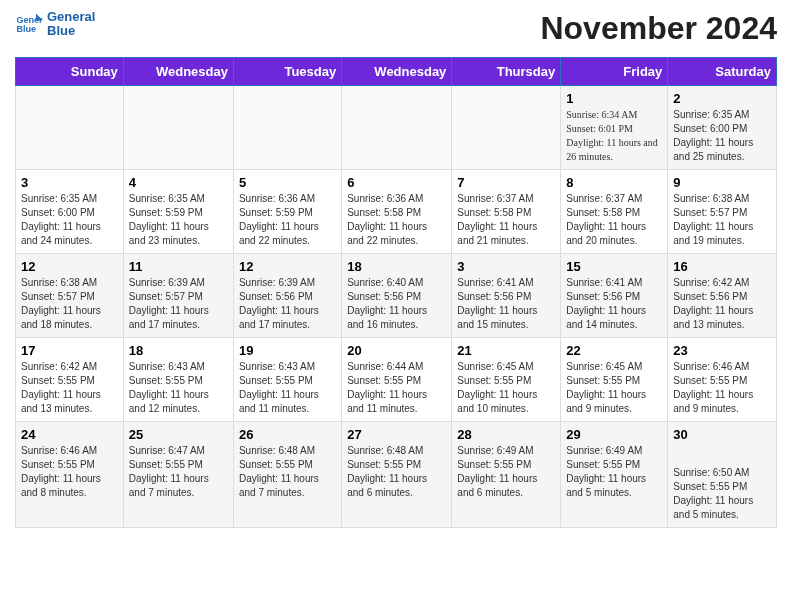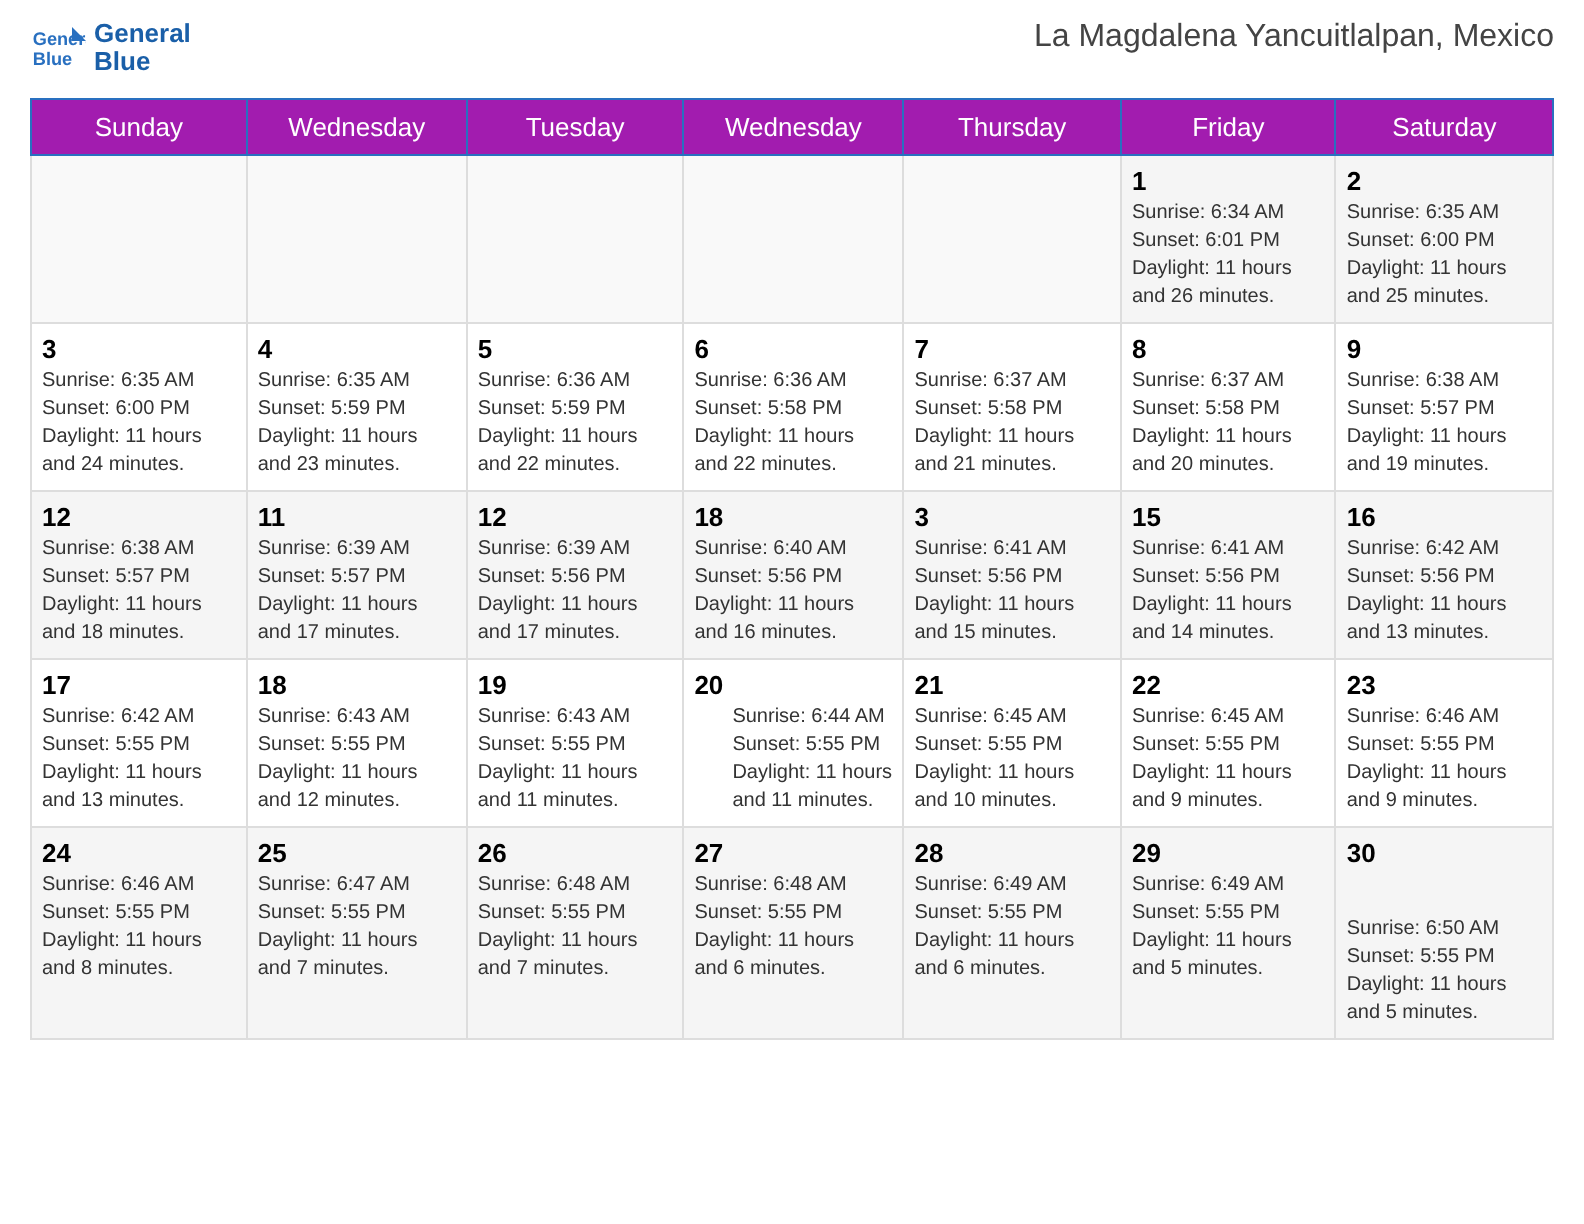--- a/index.html
+++ b/index.html
@@ -44,26 +44,26 @@
       justify-content: space-between;
       align-items: flex-start;
       margin-bottom: 6px;
     }
     table {
       width: 100%;
       border-collapse: collapse;
       font-size: 10.5px;
     }
     thead tr th {
-      background-color: #a21caf;
+      background-color: #6d28d9;
       color: #fff;
       padding: 6px 5px;
-      text-align: center;
+      text-align: right;
       font-size: 13px;
-      font-weight: normal;
+      font-weight: bold;
       border: 1px solid #2970c0;
     }
     tbody tr {
       border-bottom: 1px solid #ccc;
     }
     tbody tr:nth-child(odd) {
       background-color: #f5f5f5;
     }
     tbody tr:nth-child(even) {
       background-color: #ffffff;
@@ -100,21 +100,21 @@
       <text x="2" y="18" font-size="13" font-weight="bold" fill="#2970c0" font-family="Arial">General</text>
       <text x="2" y="32" font-size="13" font-weight="bold" fill="#2970c0" font-family="Arial">Blue</text>
       <polygon points="30,5 40,15 30,15" fill="#2970c0"></polygon>
     </svg>
     <div>
       <div class="logo-text">General</div>
       <div class="logo-text">Blue</div>
     </div>
   </div>
   <div class="title-section">
-    <div class="location-title">La Magdalena Yancuitlalpan, Mexico</div>
+    <div class="month-title">November 2024</div>
   </div>
 </div>
 
 <table>
   <thead>
     <tr>
     <th>Sunday</th>
         <th>Wednesday</th>
         <th>Tuesday</th>
         <th>Wednesday</th>
@@ -125,21 +125,21 @@
   </thead>
   <tbody id="calendar-body">
   <tr>
         <td class="empty"></td>
         <td class="empty"></td>
         <td class="empty"></td>
         <td class="empty"></td>
         <td class="empty"></td>
         <td>
           <span class="day-num">1</span>
-          <div class="day-info" style="white-space: pre-line;">Sunrise: 6:34 AM
+          <div class="day-info" style="white-space: pre-line; font-family: Liberation Serif, serif;">Sunrise: 6:34 AM
 Sunset: 6:01 PM
 Daylight: 11 hours and 26 minutes.</div>
         </td>
         <td>
           <span class="day-num">2</span>
           <div class="day-info" style="white-space: pre-line;">Sunrise: 6:35 AM
 Sunset: 6:00 PM
 Daylight: 11 hours and 25 minutes.</div>
         </td>
       </tr>
@@ -245,21 +245,21 @@
 Daylight: 11 hours and 12 minutes.</div>
         </td>
         <td>
           <span class="day-num">19</span>
           <div class="day-info" style="white-space: pre-line;">Sunrise: 6:43 AM
 Sunset: 5:55 PM
 Daylight: 11 hours and 11 minutes.</div>
         </td>
         <td>
           <span class="day-num">20</span>
-          <div class="day-info" style="white-space: pre-line; margin-left: 19px;">Sunrise: 6:44 AM
+          <div class="day-info" style="white-space: pre-line;">Sunrise: 6:44 AM
 Sunset: 5:55 PM
 Daylight: 11 hours and 11 minutes.</div>
         </td>
         <td>
           <span class="day-num">21</span>
           <div class="day-info" style="white-space: pre-line;">Sunrise: 6:45 AM
 Sunset: 5:55 PM
 Daylight: 11 hours and 10 minutes.</div>
         </td>
         <td>

